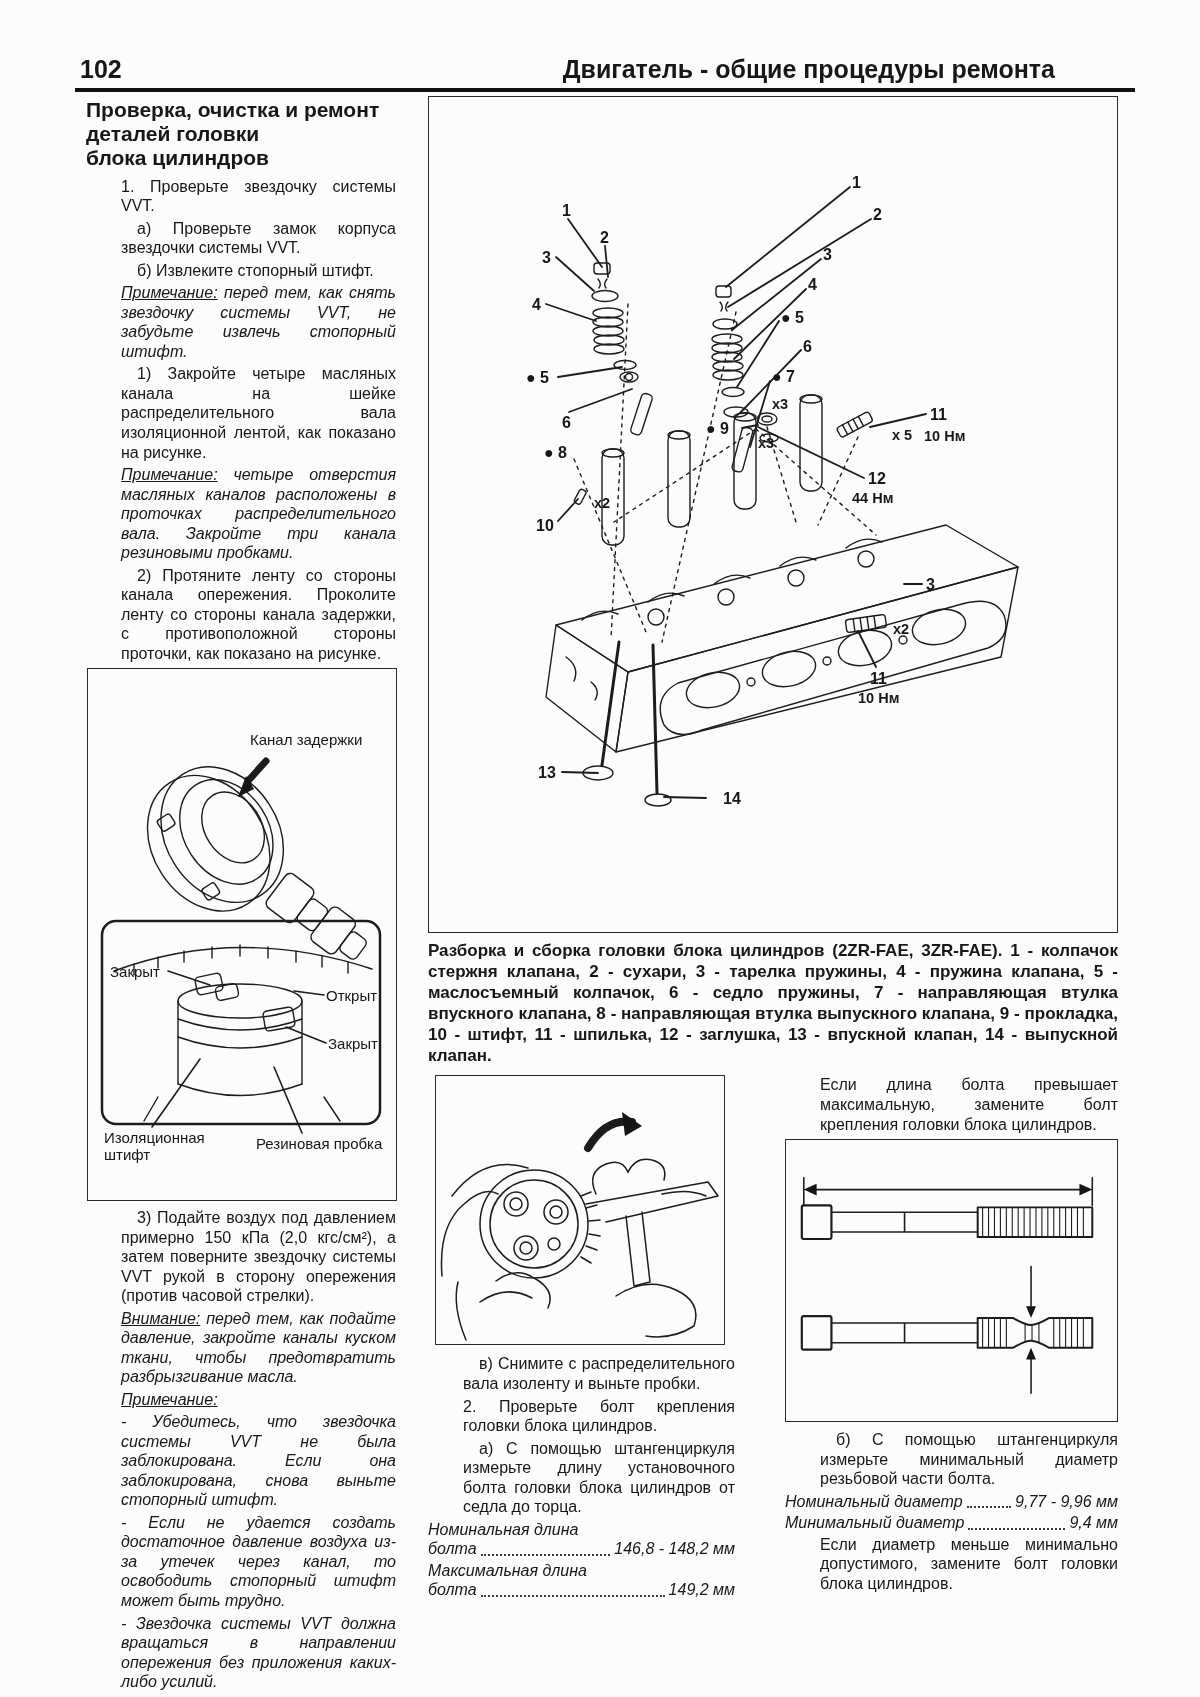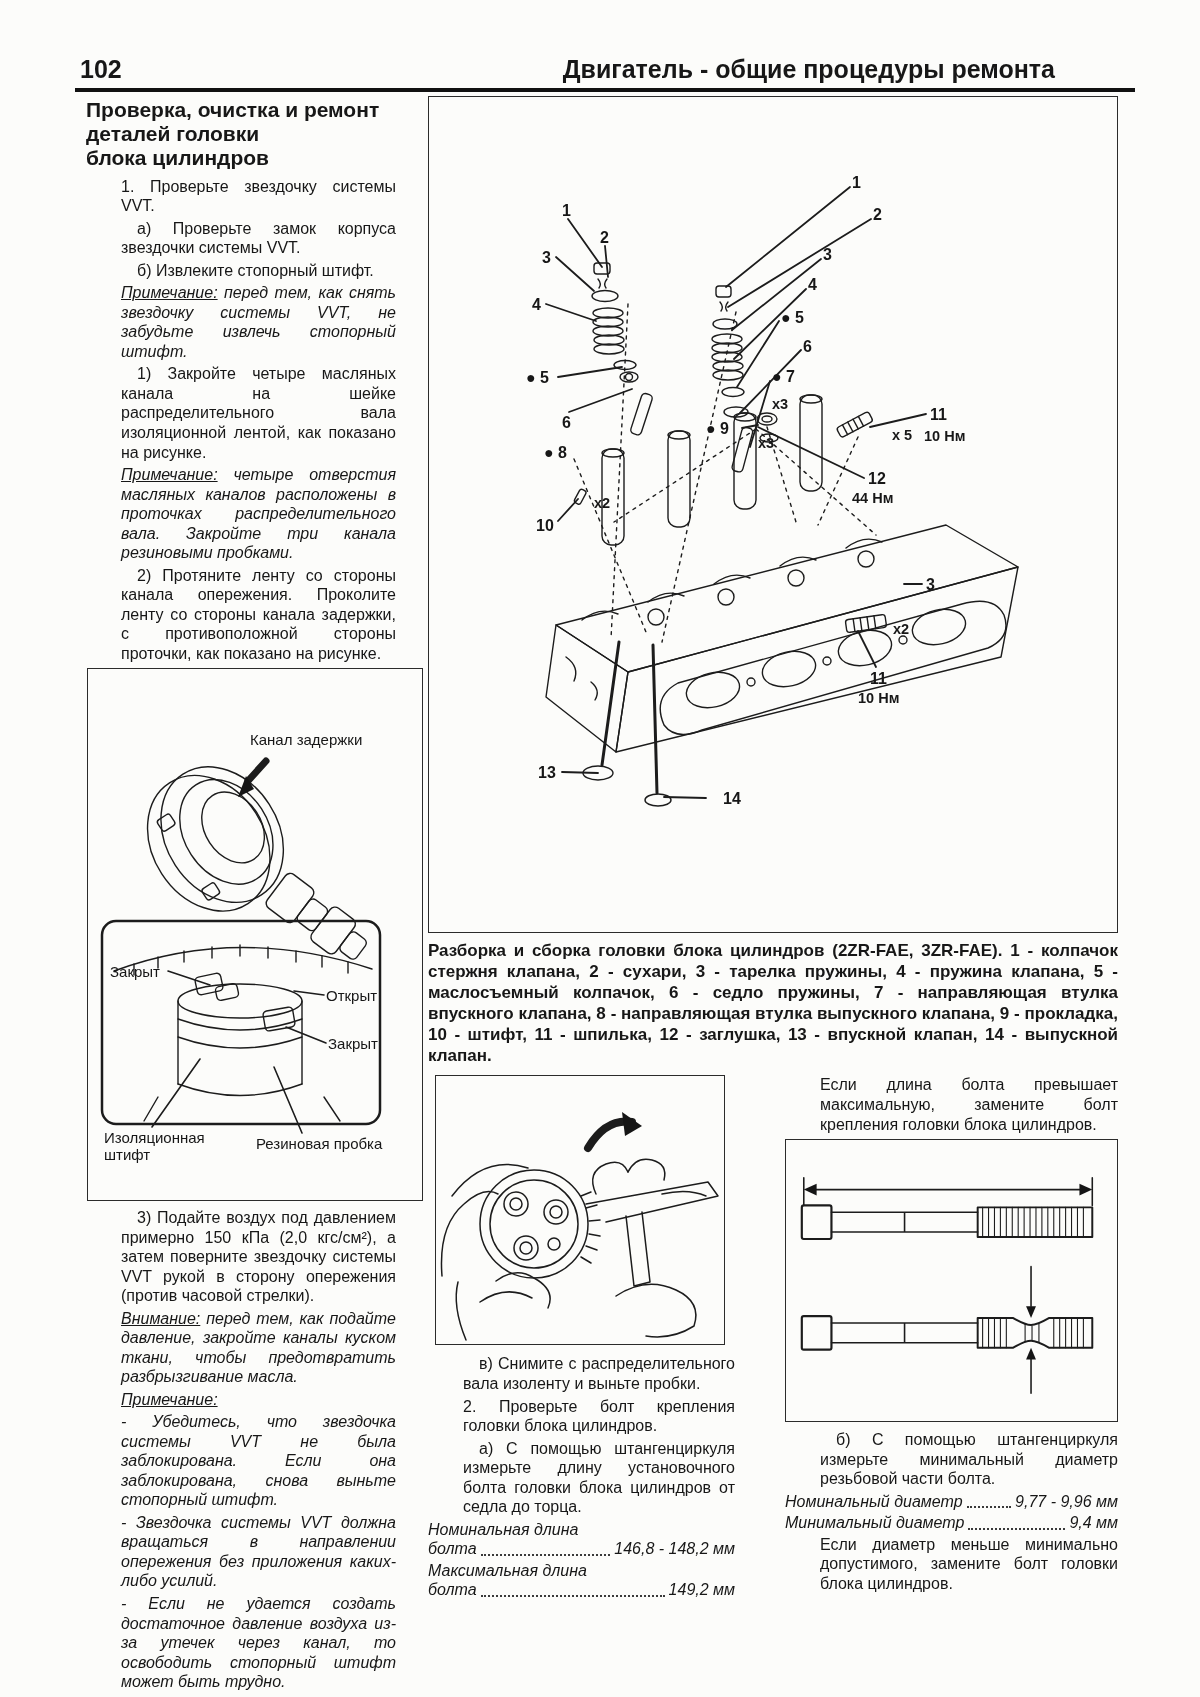--- a/index.html
+++ b/index.html
@@ -22,21 +22,21 @@
 
   .sec-title { font-size:21px; font-weight:bold; line-height:1.14; margin-bottom:7px; }
   p.jt { text-align:justify; margin-bottom:3px; hyphens:auto;margin-left:35px; }
   .ind { text-indent:16px; }
   .note { font-style:italic; }
   .nlabel { font-style:italic; text-decoration:underline; }
 
   
   .fig { position:relative; border:1.6px solid #2b2b2b; background:#fcfcfa; }
   .fig svg { position:absolute; left:0; top:0; }
-  .fig-vvt { width:336px; height:533px; margin:5px 0 7px 1px; }
+  .fig-vvt { width:310px; height:533px; margin:5px 0 7px 1px; }
   .flabel { position:absolute; font-size:15px; line-height:1.15; white-space:nowrap; }
   .flabel.wrap { white-space:normal; width:124px; }
 
   .fig-exploded { width:690px; height:837px; }
   .co { position:absolute; font-weight:bold; font-size:16px; white-space:nowrap; }
   .co-small { font-size:14.5px; }
 
   .caption { font-size:17px; font-weight:bold; line-height:1.24; text-align:justify;
              margin-top:7px; hyphens:auto; }
 
@@ -118,22 +118,22 @@
       <span class="flabel" style="left:238px;top:318px">Открыт</span>
       <span class="flabel" style="left:240px;top:366px">Закрыт</span>
       <span class="flabel wrap" style="left:16px;top:460px">Изоляционная штифт</span>
       <span class="flabel" style="left:168px;top:466px">Резиновая пробка</span>
     </div>
 
     <p class="jt ind">3) Подайте воздух под давлением примерно 150 кПа (2,0 кгс/см²), а затем поверните звездочку системы VVT рукой в сторону опережения (против часовой стрелки).</p>
     <p class="jt note"><span class="nlabel">Внимание:</span> <span>перед тем, как подайте давление, закройте каналы куском ткани, чтобы предотвратить разбрызгивание масла.</span></p>
     <p class="jt note"><span class="nlabel">Примечание:</span></p>
     <p class="jt note">- Убедитесь, что звездочка системы VVT не была заблокирована. Если она заблокирована, снова выньте стопорный штифт.</p>
+    <p class="jt note">- Если не удается создать достаточное давление воздуха из-за утечек через канал, то освободить стопорный штифт может быть трудно.</p>
     <p class="jt note">- Звездочка системы VVT должна вращаться в направлении опережения без приложения каких-либо усилий.</p>
-    <p class="jt note">- Если не удается создать достаточное давление воздуха из-за утечек через канал, то освободить стопорный штифт может быть трудно.</p>
   </div>
 
   <div class="right-region">
 
     <div class="fig fig-exploded">
       <svg width="690" height="837" viewBox="0 0 690 837">
         <g stroke="#1c1c1c" fill="none" stroke-width="1.4" stroke-linecap="round" stroke-linejoin="round">
 
           <rect x="165" y="166" width="16" height="11" rx="3"></rect>
           <path d="M169,182 q4,5 1,9 M178,182 q-4,5 -1,9"></path>

